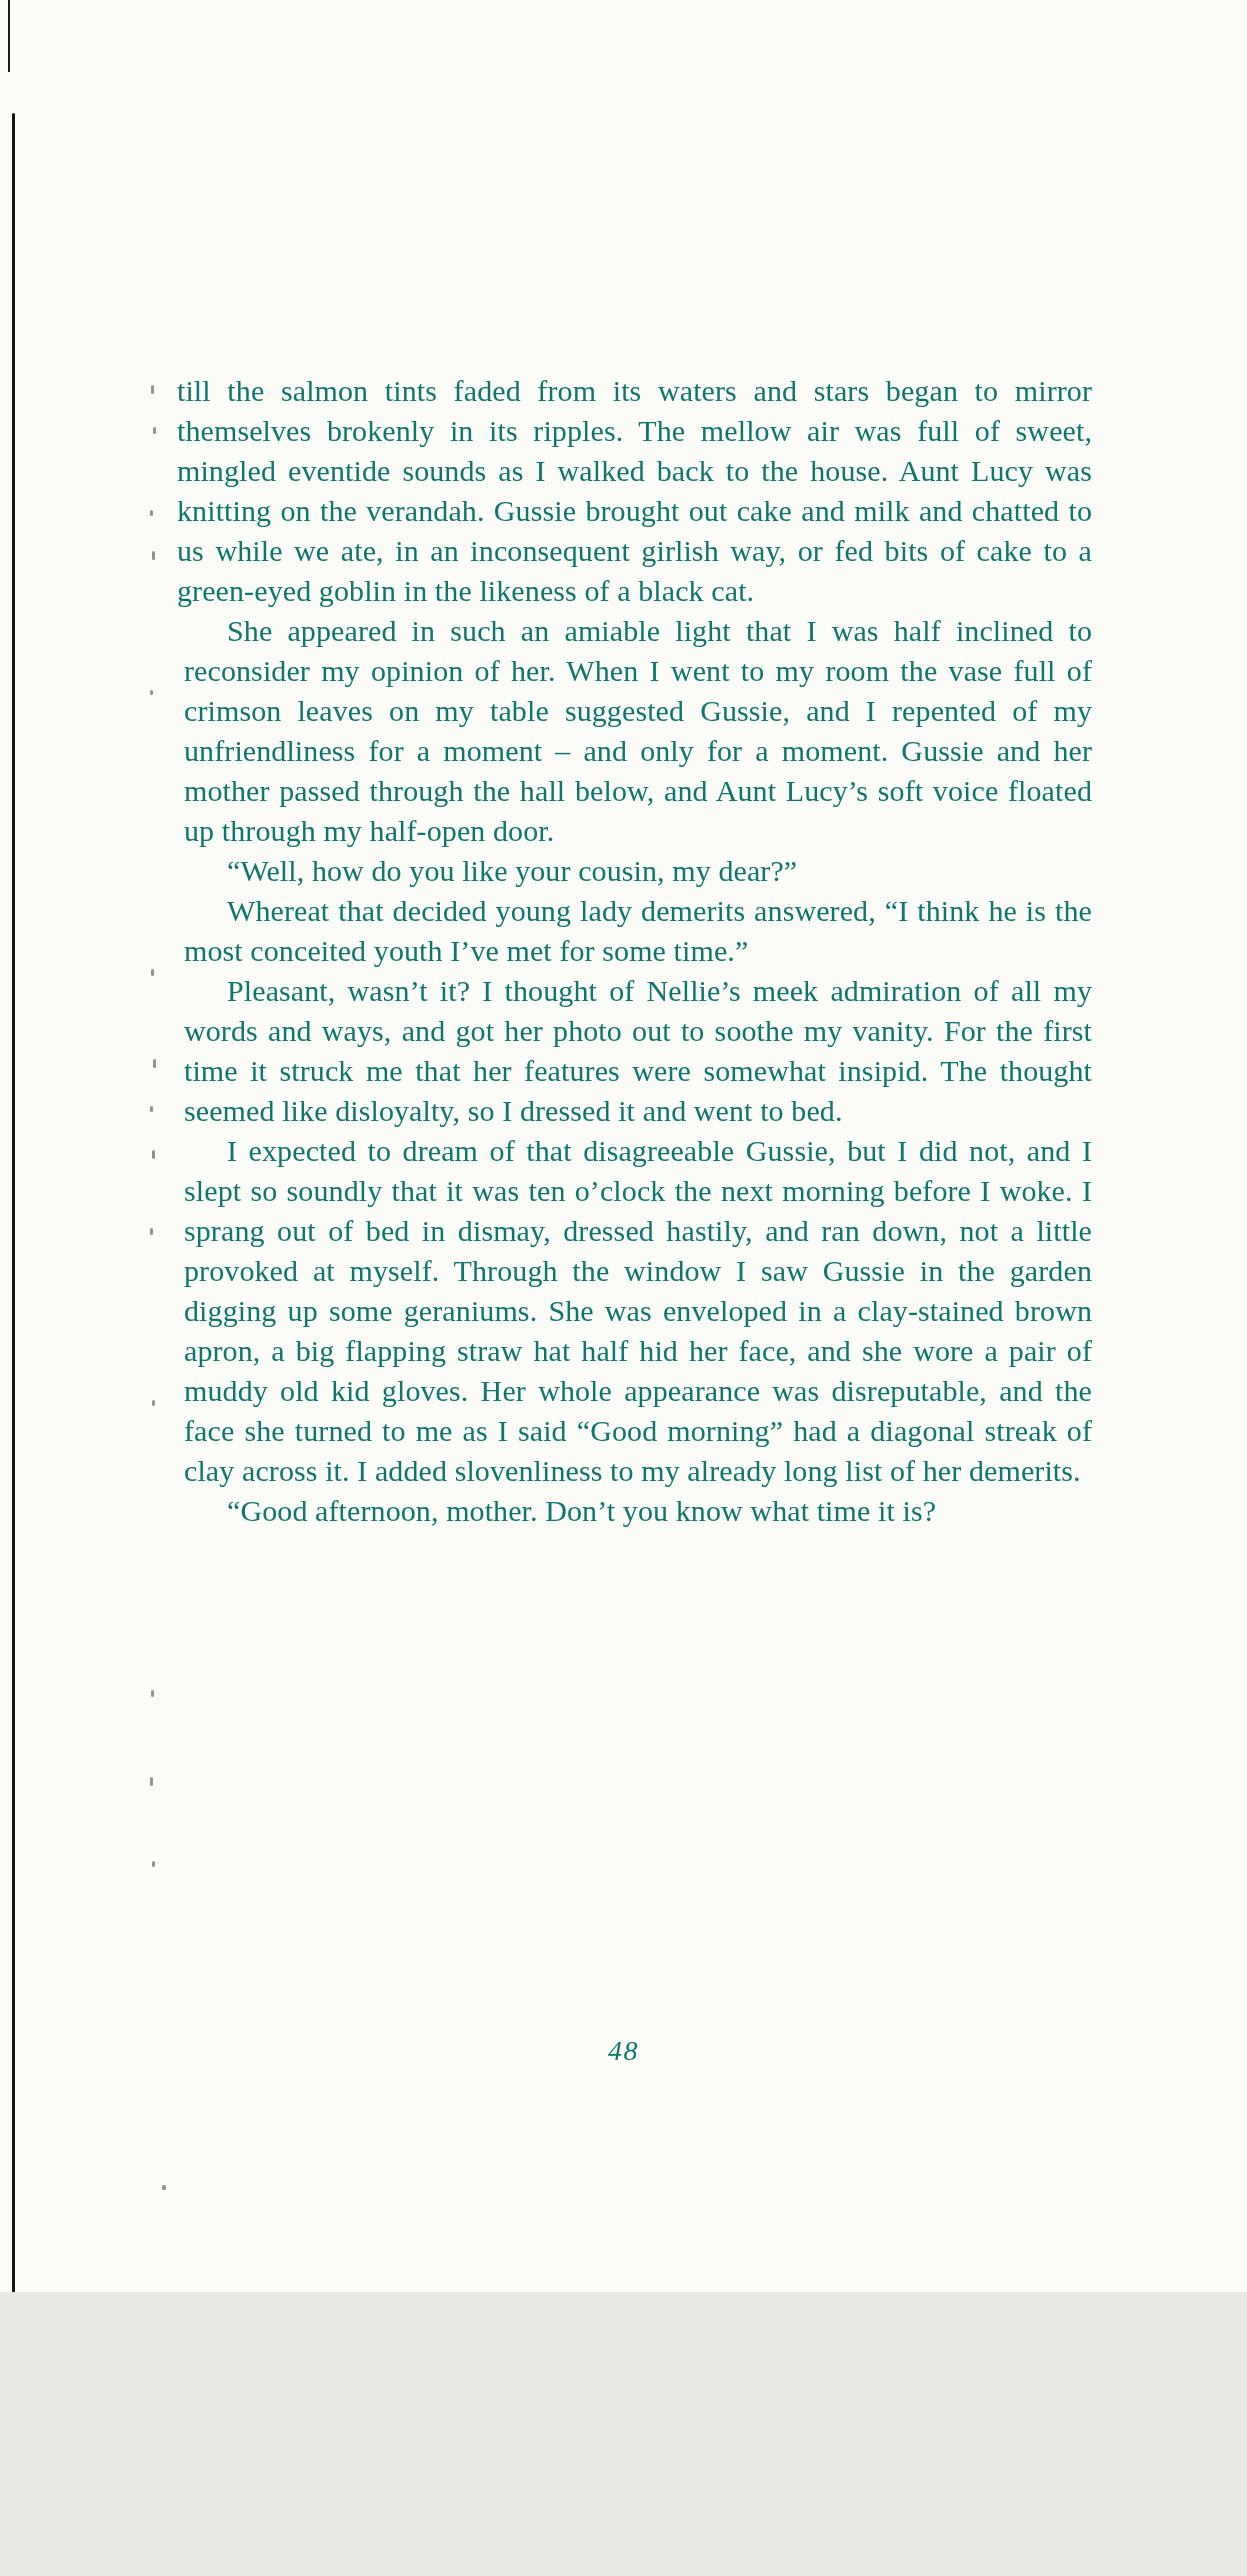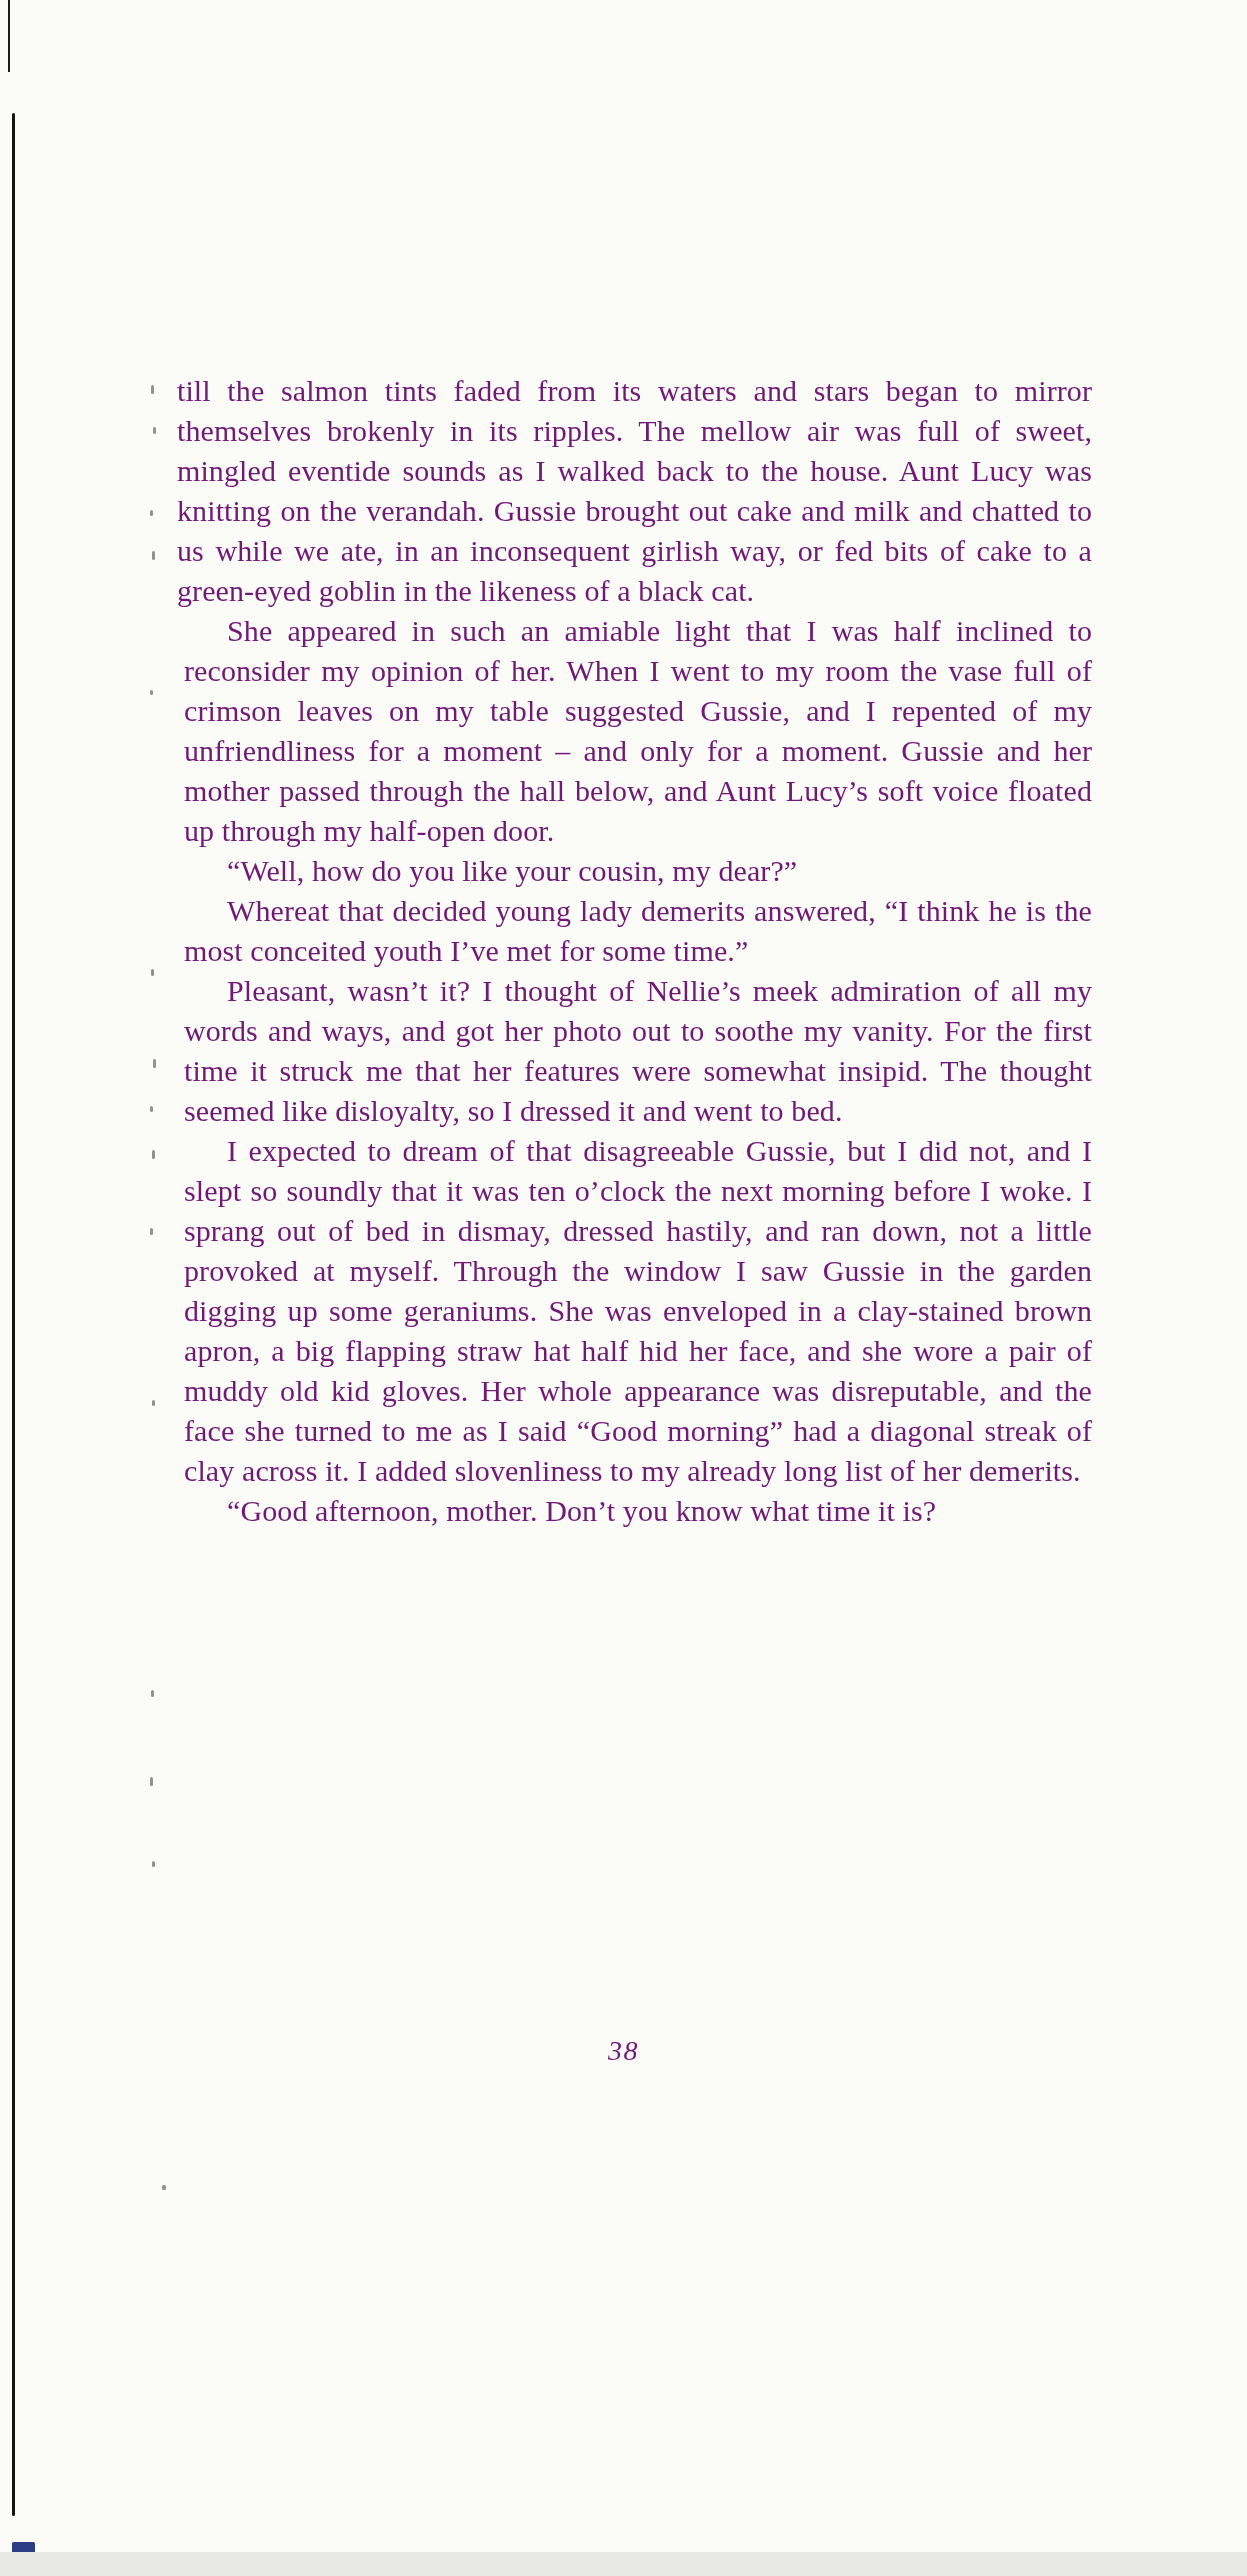--- a/index.html
+++ b/index.html
@@ -3,25 +3,25 @@
 <meta charset="utf-8">
 <style>
   html, body {
     margin: 0;
     padding: 0;
     background: #e8e8e4;
   }
   .page {
     position: relative;
     width: 1247px;
-    height: 2552px;
+    height: 2292px;
     background: #fbfbf8;
     overflow: hidden;
     font-family: "Liberation Serif", "DejaVu Serif", serif;
-    color: #701a75;
+    color: #0f766e;
   }
   
   .binding-line-top {
     position: absolute;
     left: 7.6px;
     top: 0;
     width: 2.3px;
     height: 72px;
     background: #1c1c1c;
   }
@@ -109,16 +109,16 @@
   <div class="text-block">
     <p class="no-indent">till the salmon tints faded from its waters and stars began to mirror themselves brokenly in its ripples. The mellow air was full of sweet, mingled eventide sounds as I walked back to the house. Aunt Lucy was knitting on the verandah. Gussie brought out cake and milk and chatted to us while we ate, in an inconsequent girlish way, or fed bits of cake to a green-eyed goblin in the likeness of a black cat.</p>
     <p class="indent">She appeared in such an amiable light that I was half inclined to reconsider my opinion of her. When I went to my room the vase full of crimson leaves on my table suggested Gussie, and I repented of my unfriendliness for a moment – and only for a moment. Gussie and her mother passed through the hall below, and Aunt Lucy’s soft voice floated up through my half-open door.</p>
     <p class="indent">“Well, how do you like your cousin, my dear?”</p>
     <p class="indent">Whereat that decided young lady demerits answered, “I think he is the most conceited youth I’ve met for some time.”</p>
     <p class="indent">Pleasant, wasn’t it? I thought of Nellie’s meek admiration of all my words and ways, and got her photo out to soothe my vanity. For the first time it struck me that her features were somewhat insipid. The thought seemed like disloyalty, so I dressed it and went to bed.</p>
     <p class="indent">I expected to dream of that disagreeable Gussie, but I did not, and I slept so soundly that it was ten o’clock the next morning before I woke. I sprang out of bed in dismay, dressed hastily, and ran down, not a little provoked at myself. Through the window I saw Gussie in the garden digging up some geraniums. She was enveloped in a clay-stained brown apron, a big flapping straw hat half hid her face, and she wore a pair of muddy old kid gloves. Her whole appearance was disreputable, and the face she turned to me as I said “Good morning” had a diagonal streak of clay across it. I added slovenliness to my already long list of her demerits.</p>
     <p class="indent">“Good afternoon, mother. Don’t you know what time it is?</p>
   </div>
 
-  <div class="page-number">38</div>
+  <div class="page-number">48</div>
 
 </div>
 
 
 </body></html>

